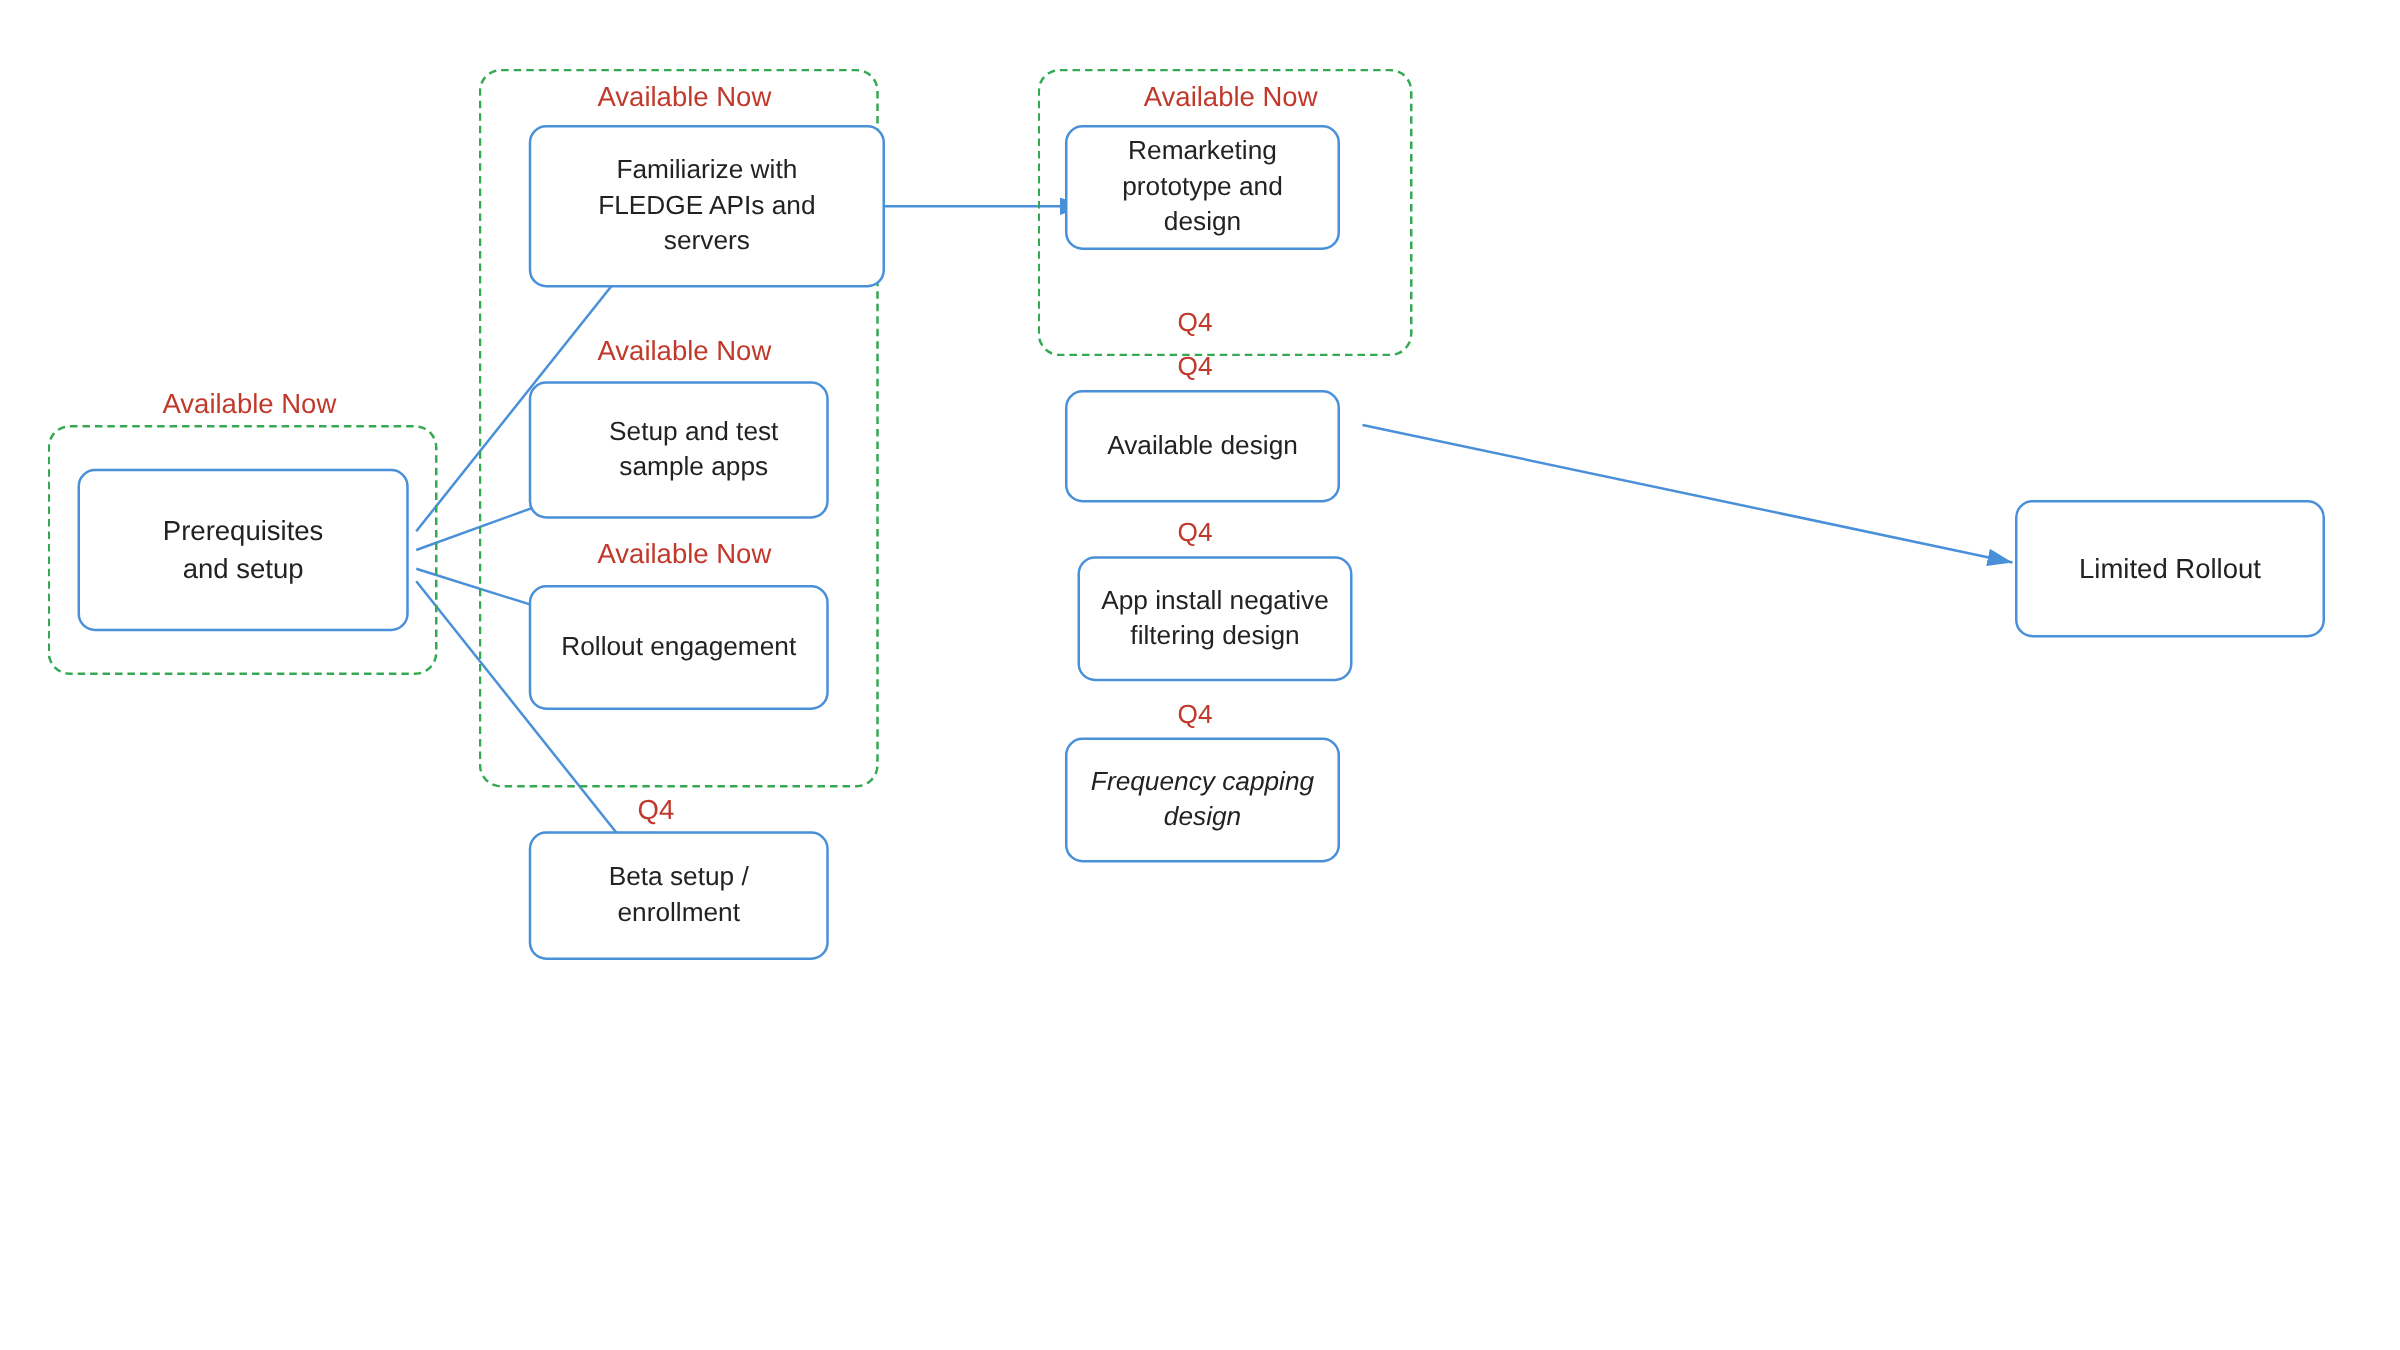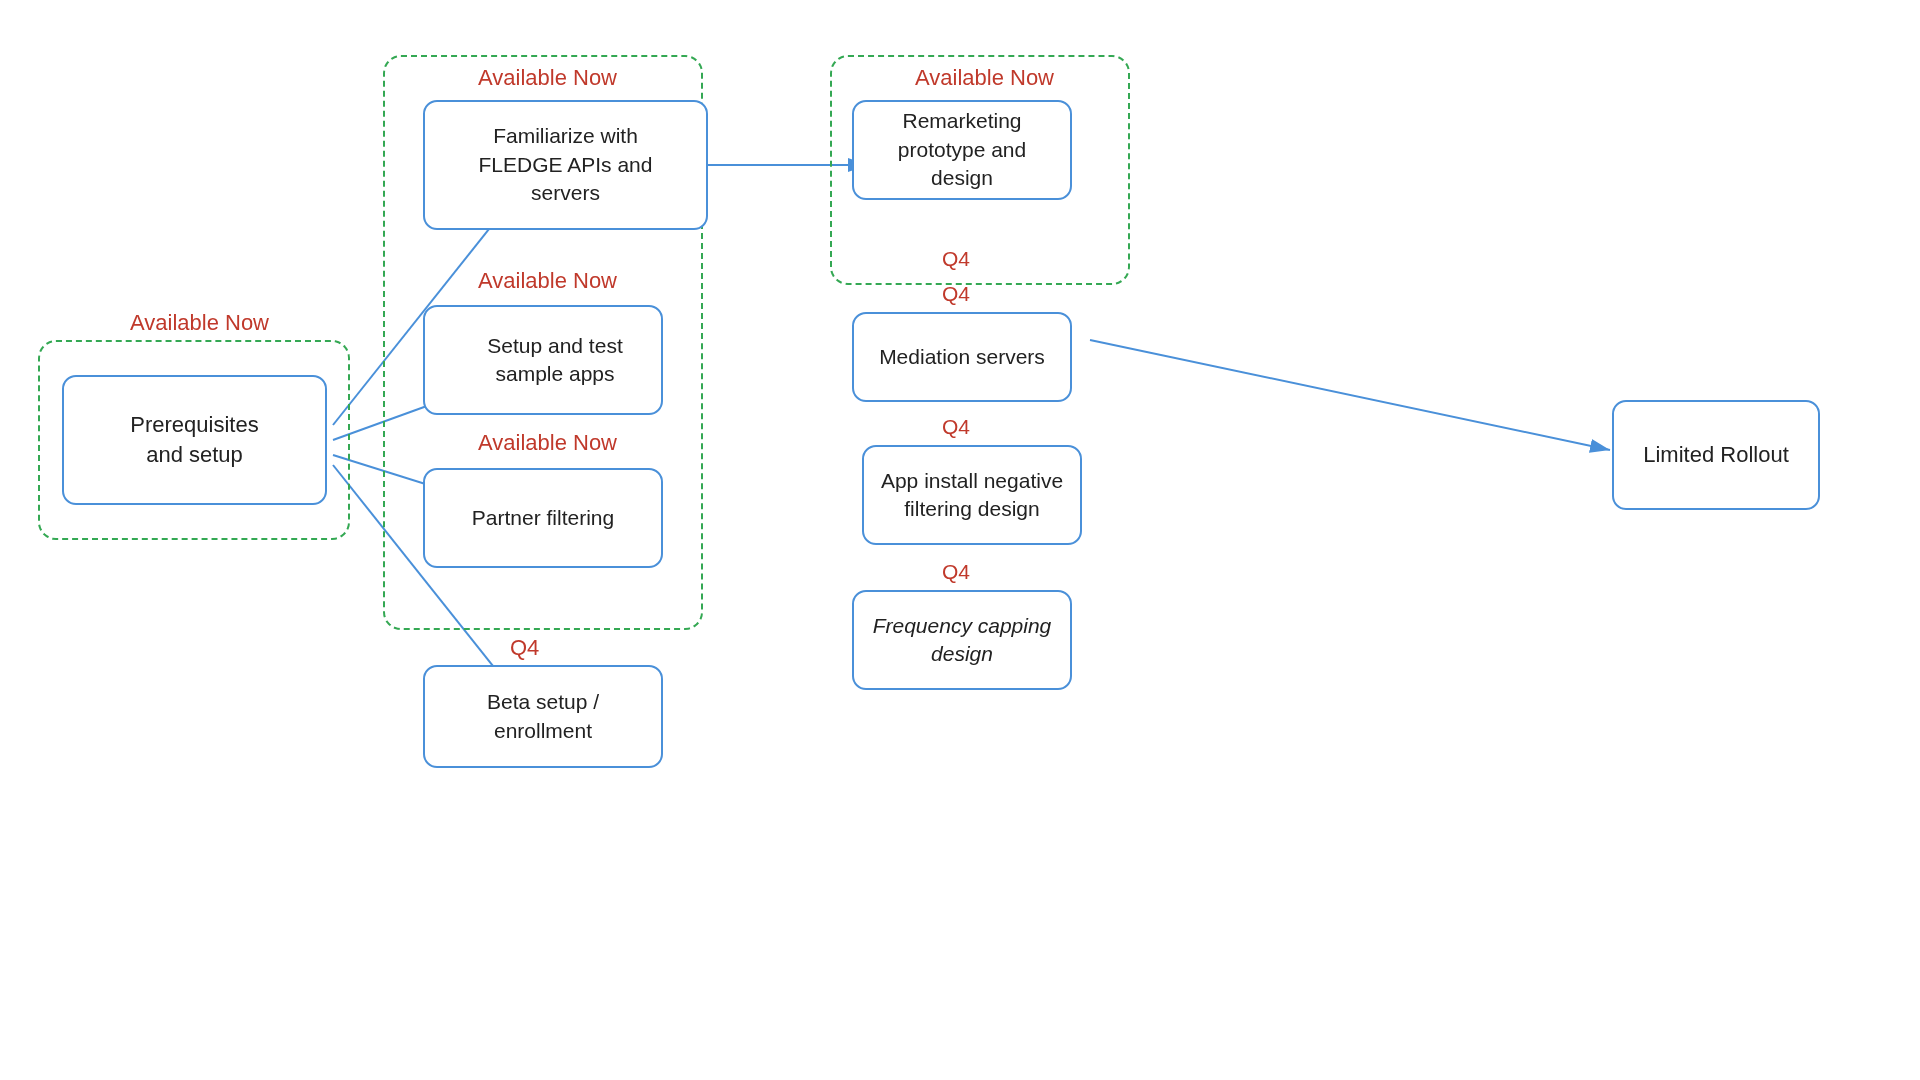--- a/index.html
+++ b/index.html
@@ -91,21 +91,21 @@
 
   <div class="label-red" style="left:478px; top:268px; font-size:22px;">Available Now</div>
 
   <div class="node" style="left:423px; top:305px; width:240px; height:110px; font-size:21px;padding-left:38px;">
     <span>Setup and test<br>sample apps</span>
   </div>
 
   <div class="label-red" style="left:478px; top:430px; font-size:22px;">Available Now</div>
 
   <div class="node" style="left:423px; top:468px; width:240px; height:100px; font-size:21px;">
-    <span>Partner filtering</span>
+    <span>Rollout engagement</span>
   </div>
 
   <div class="label-red" style="left:510px; top:635px; font-size:22px;">Q4</div>
 
   <div class="node" style="left:423px; top:665px; width:240px; height:103px; font-size:21px;">
     <span>Beta setup /<br>enrollment</span>
   </div>
 
   <div style="position:absolute; left:830px; top:55px; width:300px; height:230px; border:2px dashed #34a853; border-radius:18px; background:transparent;">
   </div>
@@ -114,34 +114,34 @@
 
   <div class="node" style="left:852px; top:100px; width:220px; height:100px; font-size:21px;">
     <span>Remarketing<br>prototype and<br>design</span>
   </div>
 
   <div class="label-red" style="left:942px; top:247px; font-size:21px;">Q4</div>
 
   <div class="label-red" style="left:942px; top:282px; font-size:21px;">Q4</div>
 
   <div class="node" style="left:852px; top:312px; width:220px; height:90px; font-size:21px;">
-    <span>Mediation servers</span>
+    <span>Available design</span>
   </div>
 
   <div class="label-red" style="left:942px; top:415px; font-size:21px;">Q4</div>
 
   <div class="node" style="left:852px; top:445px; width:220px; height:100px; font-size:21px;margin-left:10px;">
     <span>App install negative<br>filtering design</span>
   </div>
 
   <div class="label-red" style="left:942px; top:560px; font-size:21px;">Q4</div>
 
   <div class="node" style="left:852px; top:590px; width:220px; height:100px; font-size:21px;font-style:italic;">
     <span>Frequency capping<br>design</span>
   </div>
 
   <div class="label-red" style="left:1686px; top:368px; font-size:27px;margin-top:32px;">Q1 2023</div>
 
-  <div class="node" style="left:1612px; top:400px; width:208px; height:110px; font-size:22px;text-align:center;">
+  <div class="node" style="left:1612px; top:400px; width:248px; height:110px; font-size:22px;text-align:center;">
     <span>Limited Rollout</span>
   </div>
 
 </div>
 
 </body></html>

